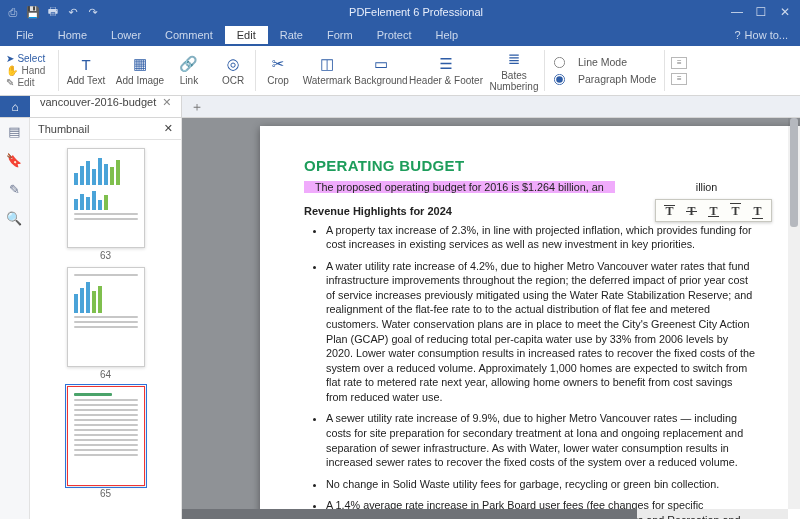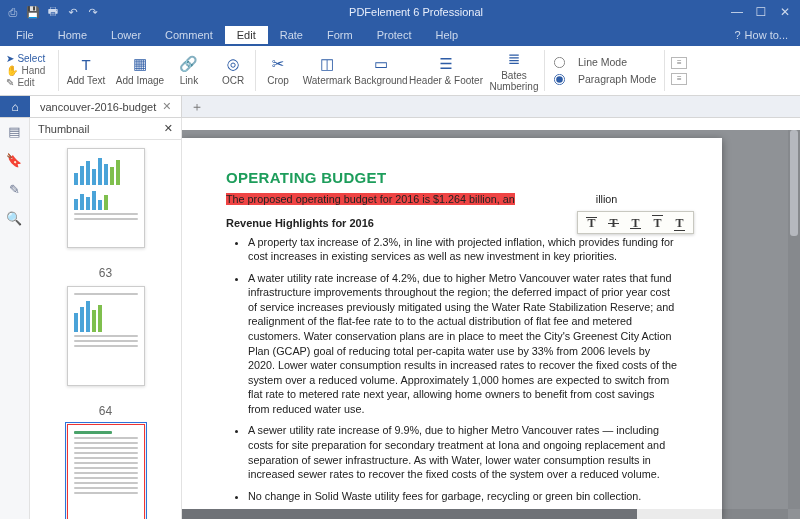--- a/index.html
+++ b/index.html
@@ -26,43 +26,43 @@
 .ribbon .tool { width: 54px; display: flex; flex-direction: column; align-items: center; justify-content: center; gap: 2px; }
 .ribbon .tool .ic { width: 20px; height: 18px; display: flex; align-items: center; justify-content: center; color: #2d5ca6; font-size: 15px; }
 .ribbon .tool.narrow { width: 44px; }
 .ribbon .mode { display: flex; flex-direction: column; justify-content: center; gap: 4px; padding: 0 8px; font-size: 10.5px; color: #555; }
 .ribbon .mode label { display: flex; align-items: center; gap: 12px; }
 .ribbon .smallbtns { display: flex; flex-direction: column; justify-content: center; gap: 4px; padding: 0 6px; }
 .ribbon .smallbtns span { width: 16px; height: 12px; border: 1px solid #b8b8b8; font-size: 8px; display: flex; align-items: center; justify-content: center; color: #777; }
 
 .tabbar { height: 22px; background: #eceff4; border-bottom: 1px solid #d6d6d6; display: flex; align-items: center; font-size: 11px; }
 .tabbar .home { width: 30px; height: 100%; background: #2d5ca6; color: #fff; display: flex; align-items: center; justify-content: center; font-size: 12px; }
-.tabbar .tab { padding: 0 10px; height: 100%; display: flex; align-items: center; gap: 6px; background: #fff; border-right: 1px solid #d6d6d6; color: #444; }
+.tabbar .tab { padding: 0 10px; height: 100%; display: flex; align-items: flex-start; gap: 6px; background: #fff; border-right: 1px solid #d6d6d6; color: #444; }
 .tabbar .tab .x { color: #888; font-size: 11px; }
 .tabbar .plus { padding: 0 8px; color: #777; font-size: 13px; }
 
 .workspace { flex: 1; display: flex; min-height: 0; }
 
 .railbar { width: 30px; background: #f6f7f9; border-right: 1px solid #e2e2e2; display: flex; flex-direction: column; align-items: center; padding-top: 6px; gap: 14px; color: #6a7590; font-size: 13px; }
 
 .thumbpanel { width: 152px; border-right: 1px solid #e2e2e2; background: #fff; display: flex; flex-direction: column; }
 .thumbpanel .hdr { height: 22px; border-bottom: 1px solid #e2e2e2; display: flex; align-items: center; justify-content: space-between; padding: 0 8px; font-size: 11px; color: #444; }
 .thumbpanel .list { flex: 1; overflow: hidden; padding: 8px 0; display: flex; flex-direction: column; align-items: center; gap: 6px; }
 .thumb { width: 78px; }
 .thumb .page { width: 78px; height: 100px; background: #fff; border: 1px solid #ccc; box-shadow: 0 1px 3px rgba(0,0,0,.15); display: flex; flex-direction: column; padding: 6px; gap: 3px; }
 .thumb.sel .page { border: 1.5px solid #e33; outline: 1px solid #2d72d9; outline-offset: 1px; }
-.thumb .num { text-align: center; font-size: 12px; color: #666; padding-top: 18px; }
+.thumb .num { text-align: center; font-size: 10px; color: #666; padding-top: 2px; }
 .bars { display: flex; align-items: flex-end; gap: 2px; height: 30px; }
 .bars span { width: 4px; background: #4aa3d8; }
 .txtln { height: 2px; background: #c7c7c7; border-radius: 1px; }
 
-.docarea { flex: 1; background: #8f9296; display: flex; justify-content: flex-start; overflow: hidden; position: relative; padding-top: 8px; margin-top: 12px; }
+.docarea { flex: 1; background: #8f9296; display: flex; justify-content: flex-end; overflow: hidden; position: relative; padding-top: 8px; }
 .docpage { width: 540px; background: #fff; box-shadow: 0 2px 8px rgba(0,0,0,.4); padding: 30px 44px 0 44px; font-size: 10.8px; color: #222; line-height: 1.35; position: relative; }
 .docpage h2 { color: #1d9d5b; font-weight: bold; font-size: 15px; letter-spacing: .3px; margin-bottom: 4px; }
-.docpage .intro { background: #ef4444; padding: 0 0; display: inline; }
+.docpage .intro { background: #f0abfc; padding: 0 11px; display: inline; }
 .docpage .subhead { font-weight: bold; margin: 9px 0 4px; font-size: 11px; }
 .docpage ul { list-style: disc; padding-left: 22px; }
 .docpage li { margin-bottom: 7px; }
 
 .floatbar { position: absolute; top: 19px; right: -16px; background: #fdfdfa; border: 1px solid #c8c8c0; padding: 3px 5px; display: flex; gap: 5px; box-shadow: 0 1px 3px rgba(0,0,0,.2); }
 .floatbar span { width: 17px; height: 15px; display: inline-flex; align-items: center; justify-content: center; font-family: "Times New Roman", serif; font-size: 12px; font-weight: bold; color: #3a3a3a; position: relative; }
 .floatbar span::after { content:""; position:absolute; left:3px; right:3px; height:1px; background:#3a3a3a; }
 .floatbar span.ov::after { top: 2px; }
 .floatbar span.md::after { top: 50%; }
 .floatbar span.un::after { bottom: 1px; }
@@ -275,21 +275,21 @@
       <div style="position:relative">
         <span class="intro">The proposed operating budget for 2016 is $1.264 billion, an</span><span style="white-space:pre">                           </span><span>illion</span><br>
         <div class="floatbar">
           <span class="ov">T</span>
           <span class="md">T</span>
           <span class="un">T</span>
           <span class="ov2">T</span>
           <span class="un2">T</span>
         </div>
       </div>
-      <div class="subhead">Revenue Highlights for 2016</div>
+      <div class="subhead">Revenue Highlights for 2024</div>
       <ul>
         <li>A property tax increase of 2.3%, in line with projected inflation, which provides funding for cost increases in existing services as well as new investment in key priorities.</li>
         <li>A water utility rate increase of 4.2%, due to higher Metro Vancouver water rates that fund infrastructure improvements throughout the region; the deferred impact of prior year cost of service increases previously mitigated using the Water Rate Stabilization Reserve; and realignment of the flat-fee rate to to the actual distribution of flat fee and metered customers. Water conservation plans are in place to meet the City's Greenest City Action Plan (GCAP) goal of reducing total per-capita water use by 33% from 2006 levels by 2020. Lower water consumption results in increased rates to recover the fixed costs of the system over a reduced volume. Approximately 1,000 homes are expected to switch from flat rate to metered rate next year, allowing home owners to benefit from cost savings from reduced water use.</li>
         <li>A sewer utility rate increase of 9.9%, due to higher Metro Vancouver rates — including costs for site preparation for secondary treatment at Iona and ongoing replacement and separation of sewer infrastructure. As with Water, lower water consumption results in increased sewer rates to recover the fixed costs of the system over a reduced volume.</li>
         <li>No change in Solid Waste utility fees for garbage, recycling or green bin collection.</li>
         <li>A 1.4% average rate increase in Park Board user fees (fee changes for specific programs/activities are approved by the Vancouver Board of Parks and Recreation and will depend on market factors).</li>
 
       </ul>
     </div>
     <div class="hscroll">

